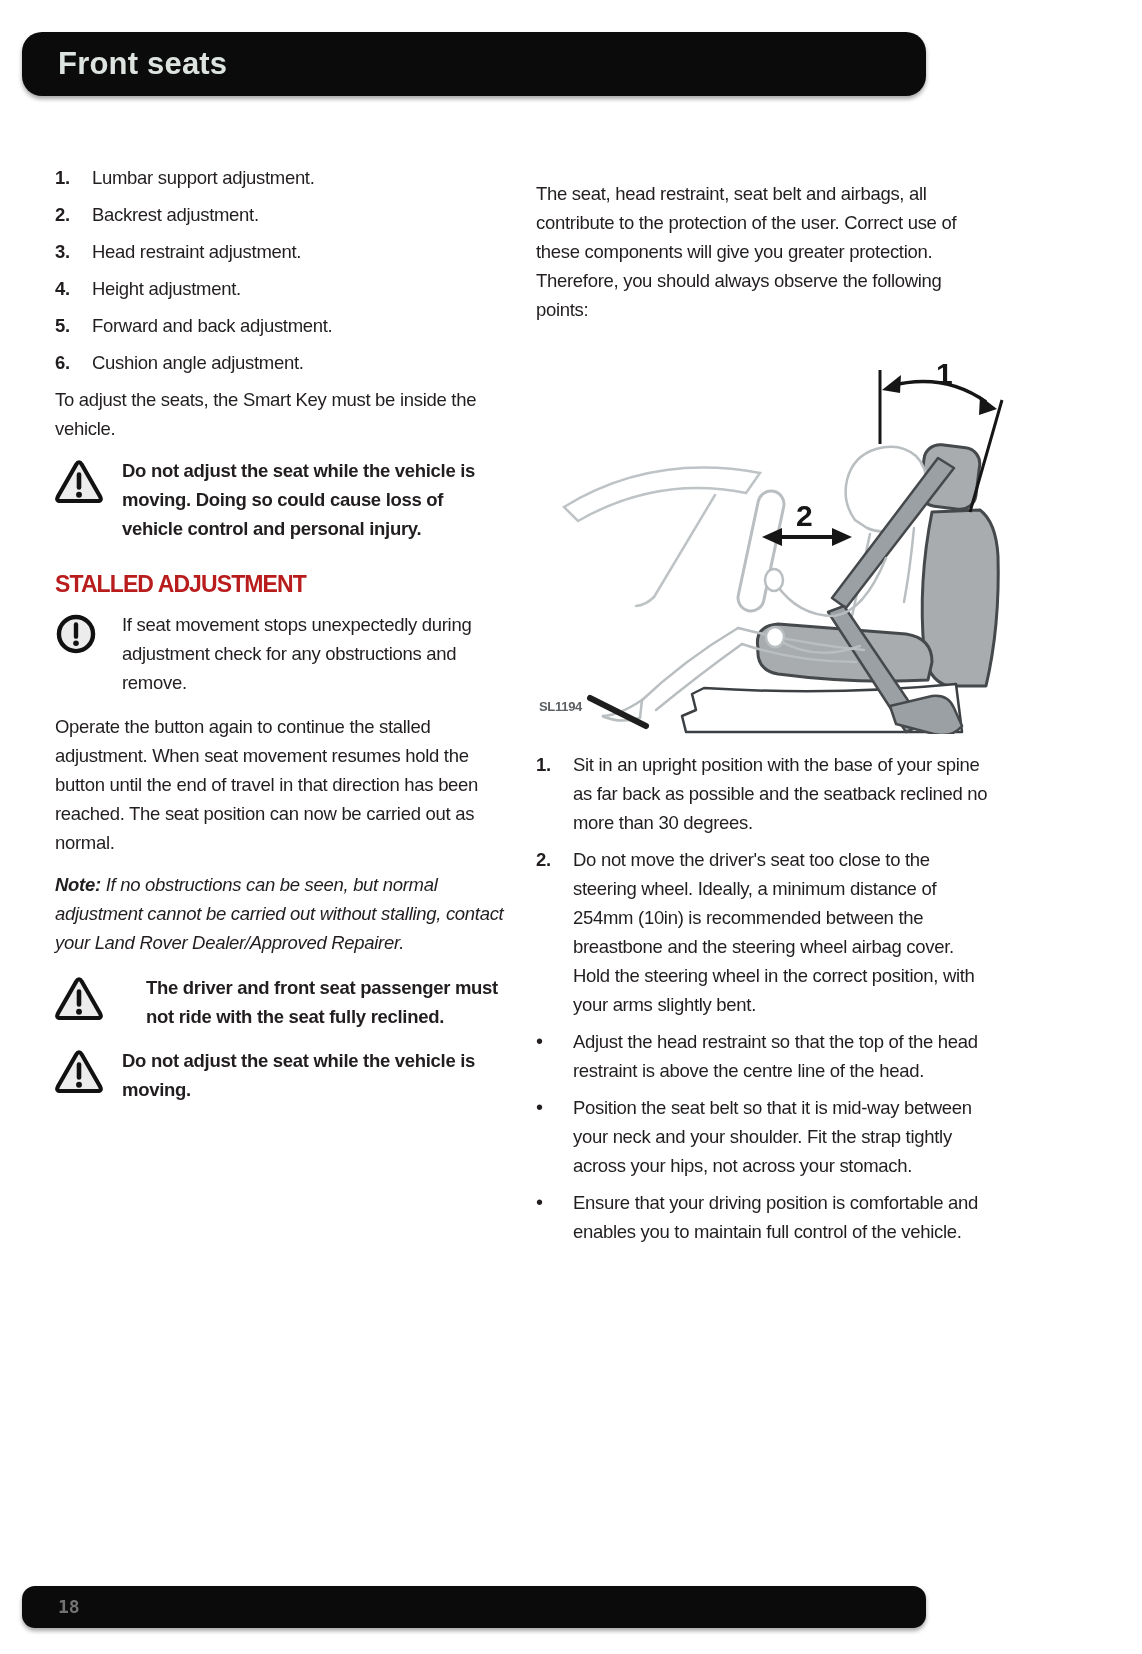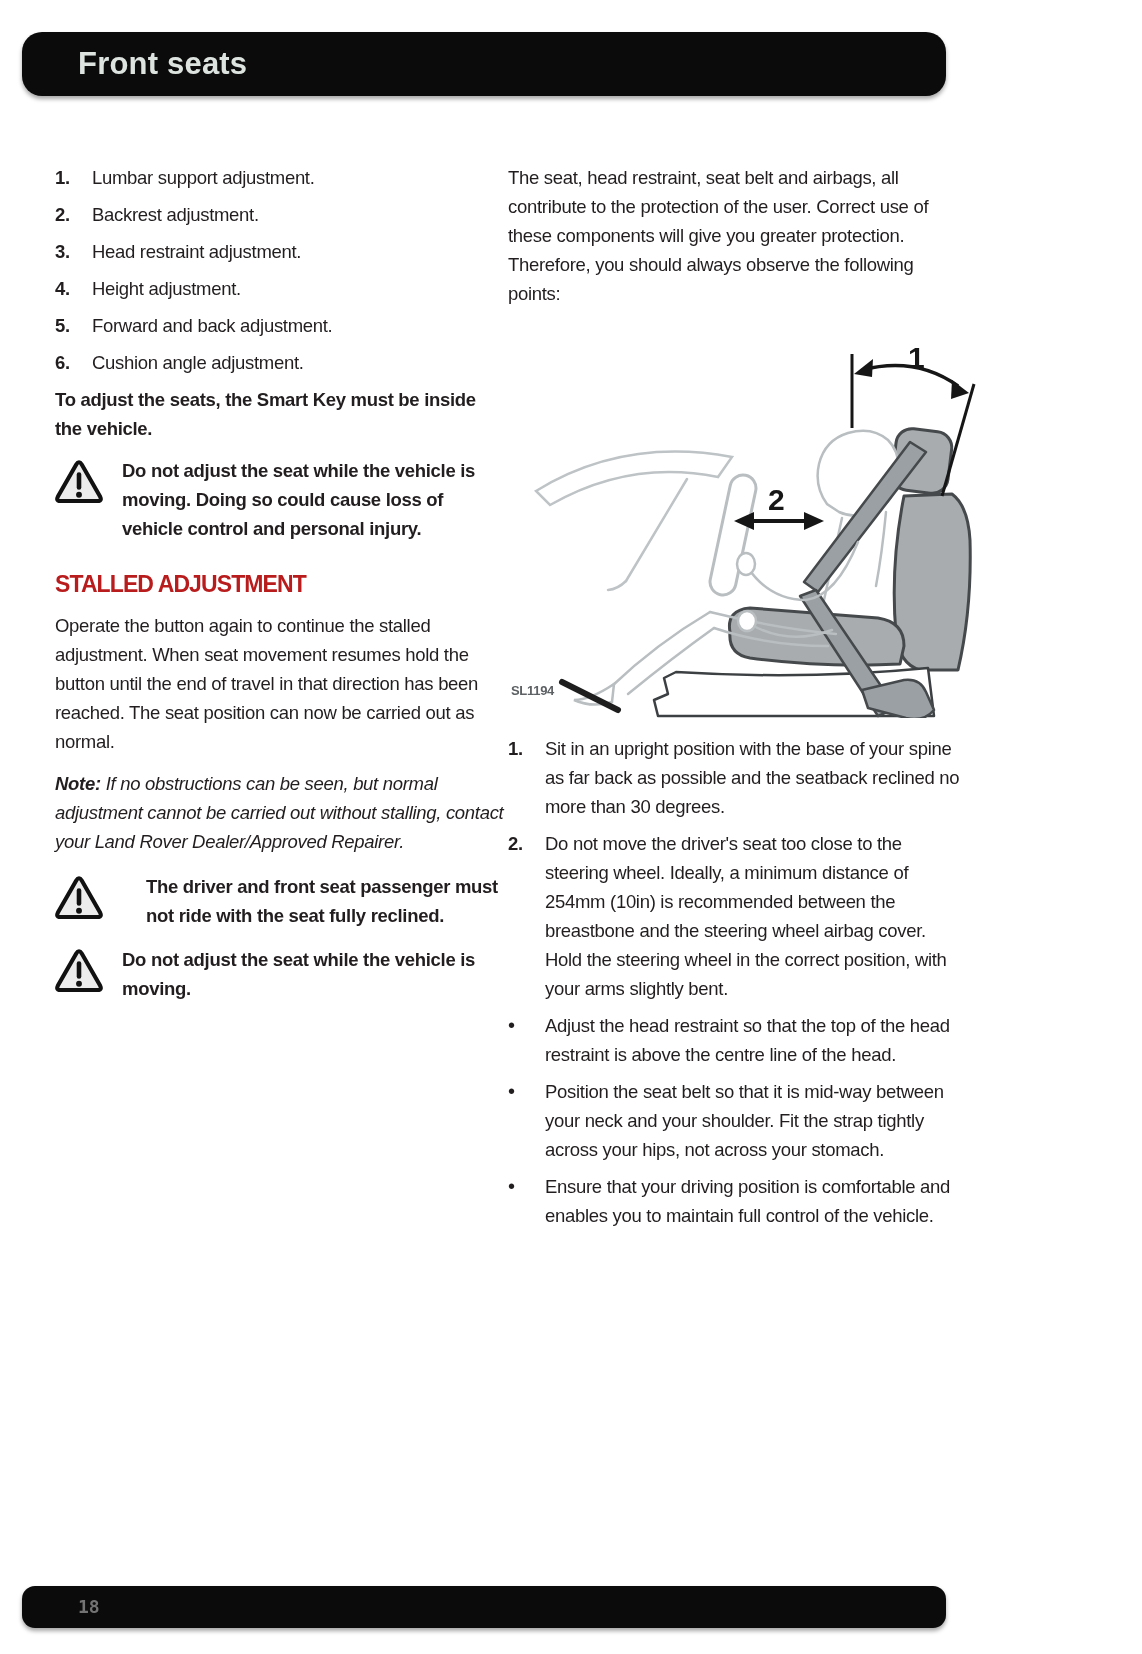--- a/index.html
+++ b/index.html
@@ -1,30 +1,30 @@
 <!DOCTYPE html>
 <html><head>
 <meta charset="utf-8">
 <style>
   html,body{margin:0;padding:0;background:#ffffff;}
   .page{position:relative;width:1142px;height:1654px;background:#ffffff;overflow:hidden;
         font-family:"Liberation Sans","DejaVu Sans",sans-serif;color:#221e1f;}
   
   .bar{position:absolute;left:22px;width:904px;background:#0b0b0b;
-       box-shadow:0 3px 4px rgba(0,0,0,0.35);padding-left:20px;}
+       box-shadow:0 3px 4px rgba(0,0,0,0.35);}
   .bar.header{top:32px;height:64px;border-radius:20px;}
   .bar.footer{top:1586px;height:42px;border-radius:13px;}
   .bar.header .bar-title{color:#dde4e0;font-size:31px;font-weight:bold;
        line-height:64px;padding-left:36px;letter-spacing:0.2px;}
   .bar.footer .page-num{color:#737373;font-size:18px;font-weight:bold;
        line-height:42px;padding-left:36px;font-family:"DejaVu Sans Mono","Liberation Mono",monospace;}
   
   .col{position:absolute;top:163px;width:452px;font-size:18.5px;line-height:29px;letter-spacing:-0.3px;}
   .col-left{left:55px;}
-  .col-right{left:508px;}
+  .col-right{left:536px;margin-top:16px;}
   p{margin:13px 0;}
   .list-row{display:flex;margin-bottom:8px;}
   .list-row .num{font-weight:bold;width:37px;flex-shrink:0;}
   .list-row .bullet{width:37px;flex-shrink:0;font-size:20px;}
   .list-row .txt{flex:1;}
   h2{font-size:23px;line-height:28px;font-weight:bold;color:#b91c1c;
      letter-spacing:-0.9px;margin:27px 0 12px 0;white-space:nowrap;}
   .alert{display:flex;margin:15px 0;}
   .alert .icon-cell{width:67px;flex-shrink:0;padding-top:3px;}
   .alert .txt{flex:1;}
@@ -65,35 +65,45 @@
       <div class="list-row">
         <span class="num">5.</span>
         <span class="txt">Forward and back adjustment.</span>
       </div>
       <div class="list-row">
         <span class="num">6.</span>
         <span class="txt">Cushion angle adjustment.</span>
       </div>
     </div>
 
-    <p style="margin-top:5px;font-weight:bold;">To adjust the seats, the Smart Key must be inside the vehicle.</p>
+    <p style="margin-top:5px;">To adjust the seats, the Smart Key must be inside the vehicle.</p>
 
     <div class="alert warn" style="margin-top:11px;">
       <span class="icon-cell">
         <svg width="48" height="44" viewBox="0 0 52 48">
           <path d="M23 6 Q26 1 29 6 L49 41 Q51.5 46 46 46 L6 46 Q0.5 46 3 41 Z" fill="#ececec" stroke="#111" stroke-width="4.5" stroke-linejoin="round"></path>
           <line x1="26" y1="17" x2="26" y2="31" stroke="#111" stroke-width="5" stroke-linecap="round"></line>
           <circle cx="26" cy="39" r="3.2" fill="#111"></circle>
         </svg>
       </span>
       <span class="txt">Do not adjust the seat while the vehicle is moving. Doing so could cause loss of vehicle control and personal injury.</span>
     </div>
 
     <h2>STALLED ADJUSTMENT</h2>
 
+    <div class="alert" style="margin-top:10px;">
+      <span class="icon-cell">
+        <svg width="42" height="42" viewBox="0 0 48 48">
+          <circle cx="24" cy="24" r="19.5" fill="#ececec" stroke="#111" stroke-width="5"></circle>
+          <line x1="24" y1="13" x2="24" y2="27" stroke="#111" stroke-width="5" stroke-linecap="round"></line>
+          <circle cx="24" cy="34.5" r="3.2" fill="#111"></circle>
+        </svg>
+      </span>
+      <span class="txt">If seat movement stops unexpectedly during adjustment check for any obstructions and remove.</span>
+    </div>
 
 
     <p>Operate the button again to continue the stalled adjustment. When seat movement resumes hold the button until the end of travel in that direction has been reached. The seat position can now be carried out as normal.</p>
 
     <p class="note">
       <span class="nlabel">Note:</span>
       <span class="ntxt">If no obstructions can be seen, but normal adjustment cannot be carried out without stalling, contact your Land Rover Dealer/Approved Repairer.</span>
     </p>
 
 

